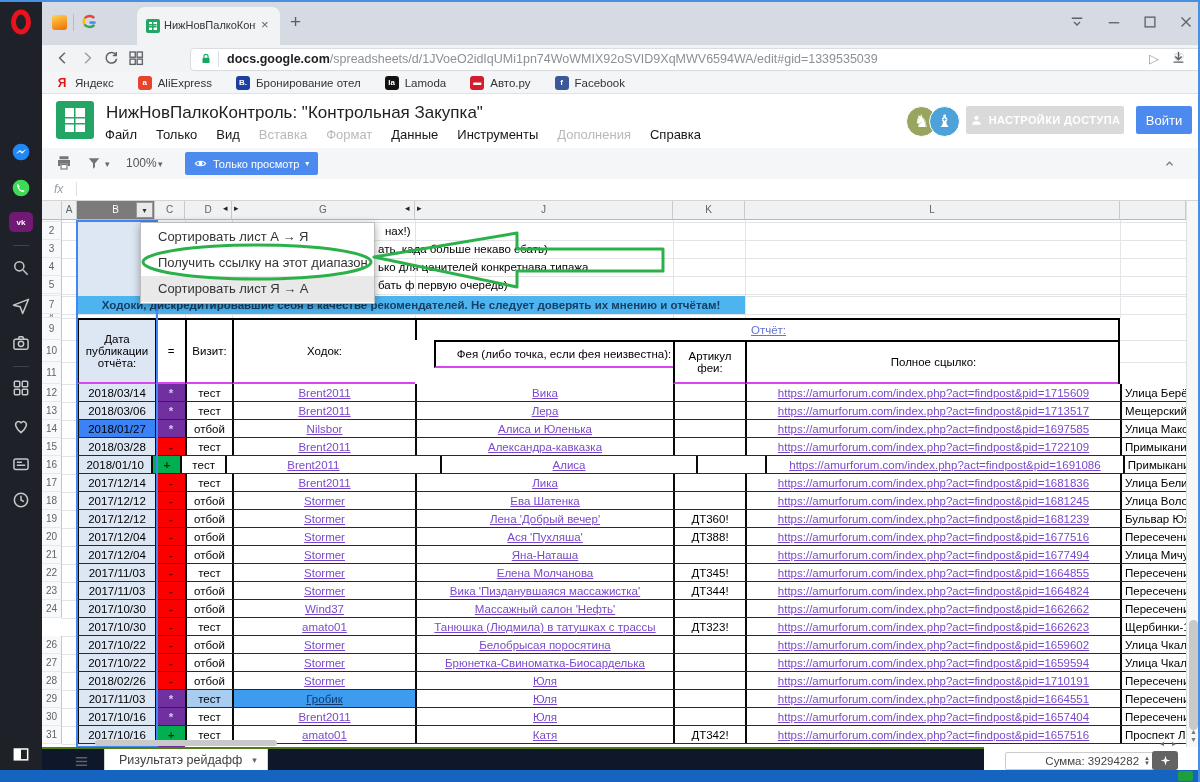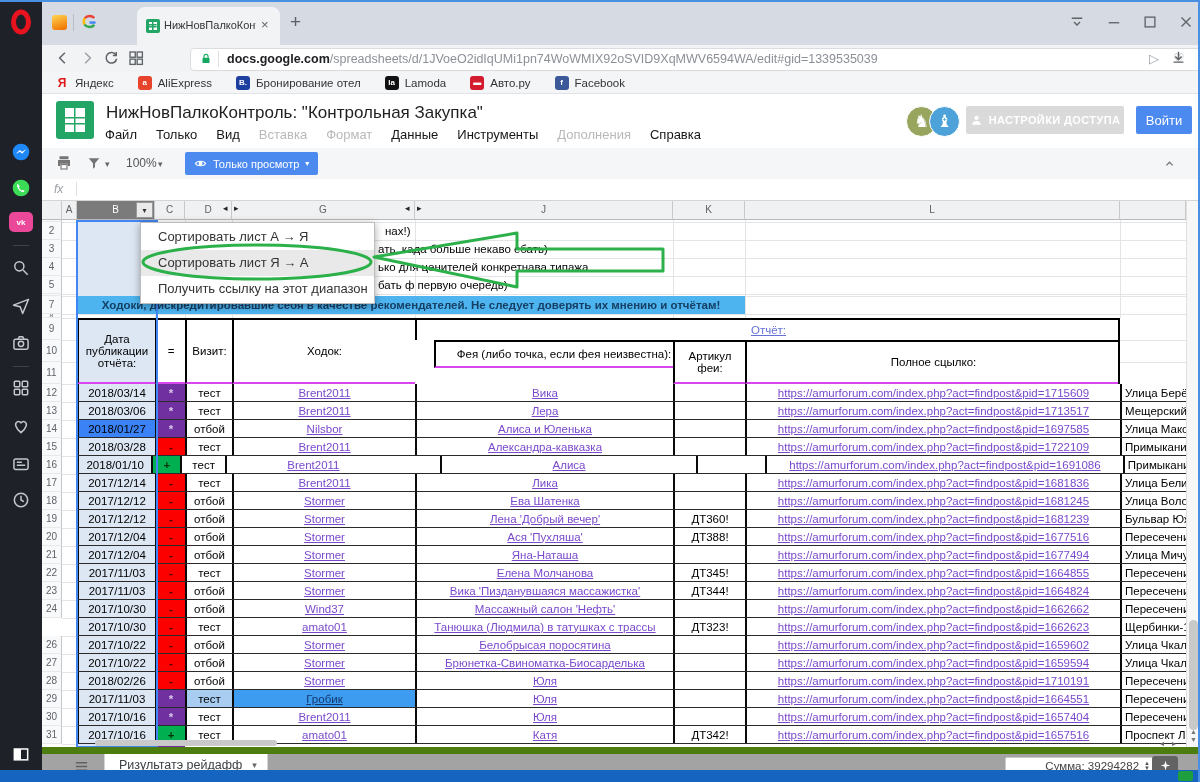--- a/index.html
+++ b/index.html
@@ -51,21 +51,21 @@
   
   #vsb{position:absolute;left:1186px;top:200px;width:14px;height:547px;background:#f7f7f7;border-left:1px solid #e0e0e0;z-index:30}
   #vthumb{position:absolute;left:2px;top:420px;width:9px;height:110px;background:#c9c9c9;border-radius:5px}
   #hthumb{position:absolute;left:95px;top:740px;width:182px;height:6px;background:#c9c9c9;border-radius:3px;z-index:31}
   
   #ctxmenu{position:absolute;left:140px;top:222px;width:233px;background:#fff;border:1px solid #bdbdbd;box-shadow:0 2px 8px rgba(0,0,0,.35);z-index:40;padding:1px 0}
   .ci{height:26px;line-height:26px;padding-left:17px;font-size:13px;color:#333;white-space:nowrap}
   .ci.hl{background:#e9e9e9}
   #anno{position:absolute;left:0;top:0;z-index:45;pointer-events:none}
   
-  #footer{position:absolute;left:42px;top:747px;width:1158px;height:23px;background:#a3a3a3;border-top:7px solid #4d7c0f;z-index:35}
+  #footer{position:absolute;left:42px;top:747px;width:942px;height:23px;background:#0f172a;border-top:2px solid #4d7c0f;z-index:35}
   #sheettab{position:absolute;left:62px;top:0px;height:22px;background:#fff;border:1px solid #d5d5d5;border-top:none;display:flex;align-items:center;gap:10px;padding:0 10px 0 14px;font-size:12.5px;color:#3c4043}
   #sumbox{position:absolute;left:963px;top:3px;width:138px;height:16px;background:#fff;border:1px solid #ccc;border-radius:2px;display:flex;align-items:center;justify-content:flex-end;gap:5px;padding:0 6px;font-size:11.5px;color:#444}
   #explorebtn{position:absolute;left:1110px;top:2px;width:26px;height:19px;background:#636363;border-radius:3px;display:flex;align-items:center;justify-content:center}
   #bluestrip{position:absolute;left:0;top:770px;width:1200px;height:12px;background:#1565c0;z-index:70}
   .sheets-ico{position:relative;background:#23a566;border-radius:2px;display:inline-block}
   .sheets-ico i{position:absolute;left:24%;top:18%;right:24%;bottom:18%;background:
      linear-gradient(#23a566,#23a566) center/1.5px 100% no-repeat,
      linear-gradient(#23a566,#23a566) center 38%/100% 1.5px no-repeat,
      linear-gradient(#23a566,#23a566) center 66%/100% 1.5px no-repeat,#fff}
 </style>
@@ -85,21 +85,21 @@
           <circle cx="12" cy="12" r="10" fill="#1e88f7"></circle>
           <path d="M5.5 14.5l5-5 2.8 2.3 5.2-3.3-5 5.5-2.8-2.3z" fill="#fff"></path>
         </svg>
     </div>
     <div class="sb-ico" style="top:176px">
       <svg width="20" height="20" viewBox="0 0 24 24">
           <circle cx="12" cy="12" r="10" fill="#3ddc57"></circle>
           <path d="M8 7c-1 1-1 3 .5 5.5S12 16.5 14.5 17l2-1.5-2.5-1.5-1 1c-1.5-.5-3-2-3.5-3.5l1-1L9 8z" fill="#fff"></path>
         </svg>
     </div>
-    <div class="sb-ico" style="top:212px;background:#ec4899;border-radius:5px;height:20px;color:#fff;font-size:8px;font-weight:bold">vk</div>
+    <div class="sb-ico" style="top:212px;background:#701a75;border-radius:5px;height:20px;color:#fff;font-size:8px;font-weight:bold">vk</div>
     <div class="sb-div" style="top:245px"></div>
     <div class="sb-ico" style="top:256px">
       <svg width="20" height="20" viewBox="0 0 24 24" fill="none" stroke="#c3c8cd" stroke-width="1.8">
           <circle cx="10" cy="10" r="5.5"></circle>
           <path d="M14.5 14.5L20 20"></path>
         </svg>
     </div>
     <div class="sb-ico" style="top:294px">
       <svg width="20" height="20" viewBox="0 0 24 24" fill="none" stroke="#c3c8cd" stroke-width="1.8" stroke-linejoin="round">
           <path d="M3 11L21 4 14 21l-3-8z"></path>
@@ -666,22 +666,22 @@
     <div id="vthumb"></div>
     <div class="abs" style="left:3px;top:528px;font-size:7px;color:#777">▲</div>
     <div class="abs" style="left:3px;top:536px;font-size:7px;color:#777">▼</div>
   </div>
   <div id="hthumb"></div>
   <div class="abs" style="left:1160px;top:739px;font-size:8px;color:#666;z-index:31">◂</div>
   <div class="abs" style="left:1172px;top:739px;font-size:8px;color:#666;z-index:31">▸</div>
 
   <div id="ctxmenu">
       <div class="ci">Сортировать лист А → Я</div>
+      <div class="ci">Получить ссылку на этот диапазон</div>
       <div class="ci hl">Сортировать лист Я → А</div>
-      <div class="ci">Получить ссылку на этот диапазон</div>
     </div>
 
   <svg id="anno" width="1200" height="782">
     <ellipse cx="257" cy="262" rx="114" ry="17" fill="none" stroke="#2cb14a" stroke-width="3"></ellipse>
     <polygon points="374,257 517,233 517,249 663,249 663,271 517,271 517,287" fill="none" stroke="#2cb14a" stroke-width="3" stroke-linejoin="round"></polygon>
   </svg>
 
   <div id="footer">
     <div class="abs" style="left:32px;top:5px">
       <svg width="15" height="13" viewBox="0 0 24 20" stroke="#616161" stroke-width="2.4">

